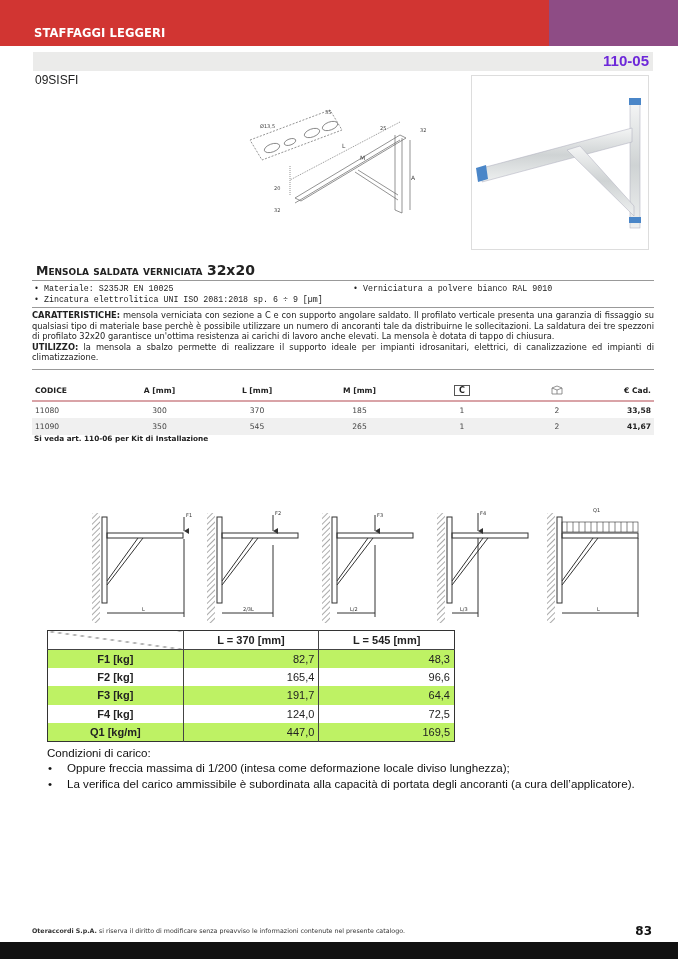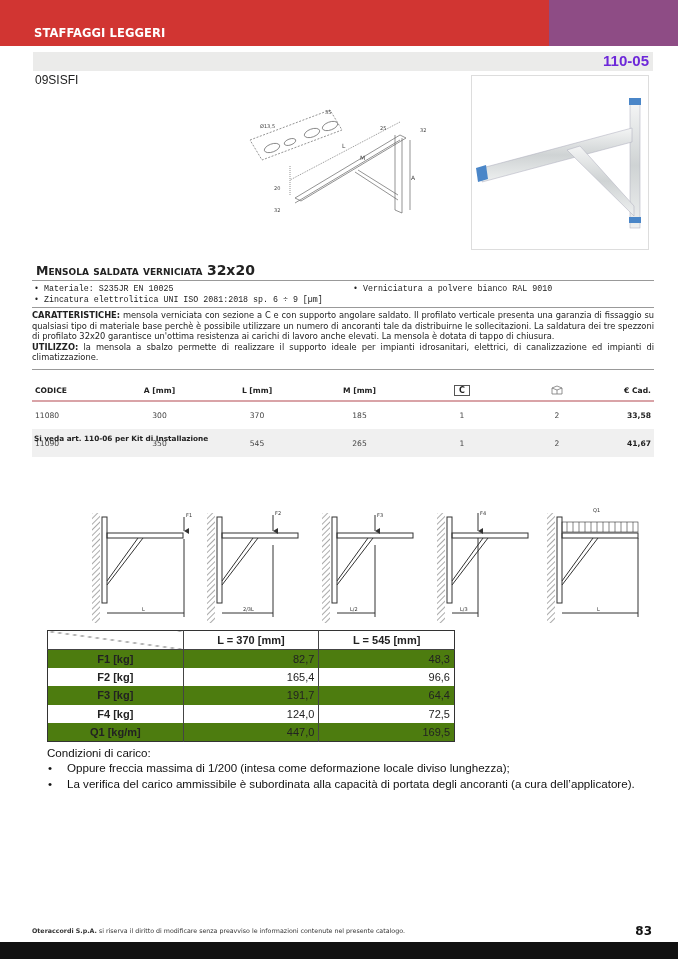--- a/index.html
+++ b/index.html
@@ -13,32 +13,32 @@
   .drawing { position: absolute; left: 230px; top: 100px; width: 200px; height: 120px; }
   .photo { position: absolute; left: 471px; top: 75px; width: 178px; height: 175px; border: 1px solid #ddd; background: #fff; }
   .prod-title { position: absolute; left: 36px; top: 262px; font-size: 12.5px; font-weight: bold; color: #222; }
   .prod-title .big { font-size: 14px; }
   .hr { position: absolute; left: 32px; width: 622px; height: 1px; background: #999; }
   .bullets { position: absolute; font-size: 8.3px; color: #222; line-height: 10.5px; font-family: Liberation Mono, monospace; }
   .desc { position: absolute; left: 32px; top: 310px; width: 622px; font-size: 8.3px; line-height: 10.6px; color: #222; text-align: justify; }
   .desc b { font-weight: bold; }
   table.prod { position: absolute; left: 32px; top: 381px; width: 622px; border-collapse: collapse; font-size: 7.6px; }
   table.prod th { font-weight: bold; text-align: center; height: 20px; border-bottom: 2px solid #d9a3a7; }
-  table.prod td { text-align: center; height: 28px; color: #444; margin-left: 20px; }
+  table.prod td { text-align: center; height: 17px; color: #444; margin-left: 20px; }
   table.prod tr.even td { background: #f0f0f0; }
   table.prod .l { text-align: left; padding-left: 3px; }
   table.prod .r { text-align: right; padding-right: 3px; font-weight: bold; color: #222; }
   .note { position: absolute; left: 34px; top: 434px; font-size: 7.3px; font-weight: bold; color: #222; }
   .diagrams { position: absolute; left: 88px; top: 505px; width: 560px; height: 118px; }
   table.load { position: absolute; left: 47px; top: 630px; width: 408px; border-collapse: collapse; font-size: 11px; font-family: "Liberation Sans", sans-serif; border: 1.5px solid #333; }
   table.load td, table.load th { border-left: 1px solid #444; height: 18.5px; }
   table.load th { font-weight: bold; text-align: center; border-bottom: 1px solid #444; }
   table.load td.lab { text-align: center; font-weight: bold; width: 136px; }
   table.load td.val { text-align: right; padding-right: 4px; width: 136px; }
-  table.load tr.shade td { background: #4d7c0f; }
+  table.load tr.shade td { background: #bef264; }
   .cond { position: absolute; left: 47px; top: 745px; font-size: 11.6px; font-family: "Liberation Sans", sans-serif; color: #111; line-height: 15.3px; }
   .cond ul { list-style: none; }
   .cond li { position: relative; padding-left: 20px; }
   .cond li::before { content: "•"; position: absolute; left: 1px; top: 0; }
   .footer-text { position: absolute; left: 32px; top: 927px; font-size: 6.3px; color: #333; }
   .footer-text b { font-weight: bold; }
   .pagenum { position: absolute; right: 26px; top: 924px; font-size: 12px; font-weight: bold; color: #111; }
   .bottombar { position: absolute; left: 0; top: 942px; width: 678px; height: 17px; background: #111; }
 </style>
 </head>

